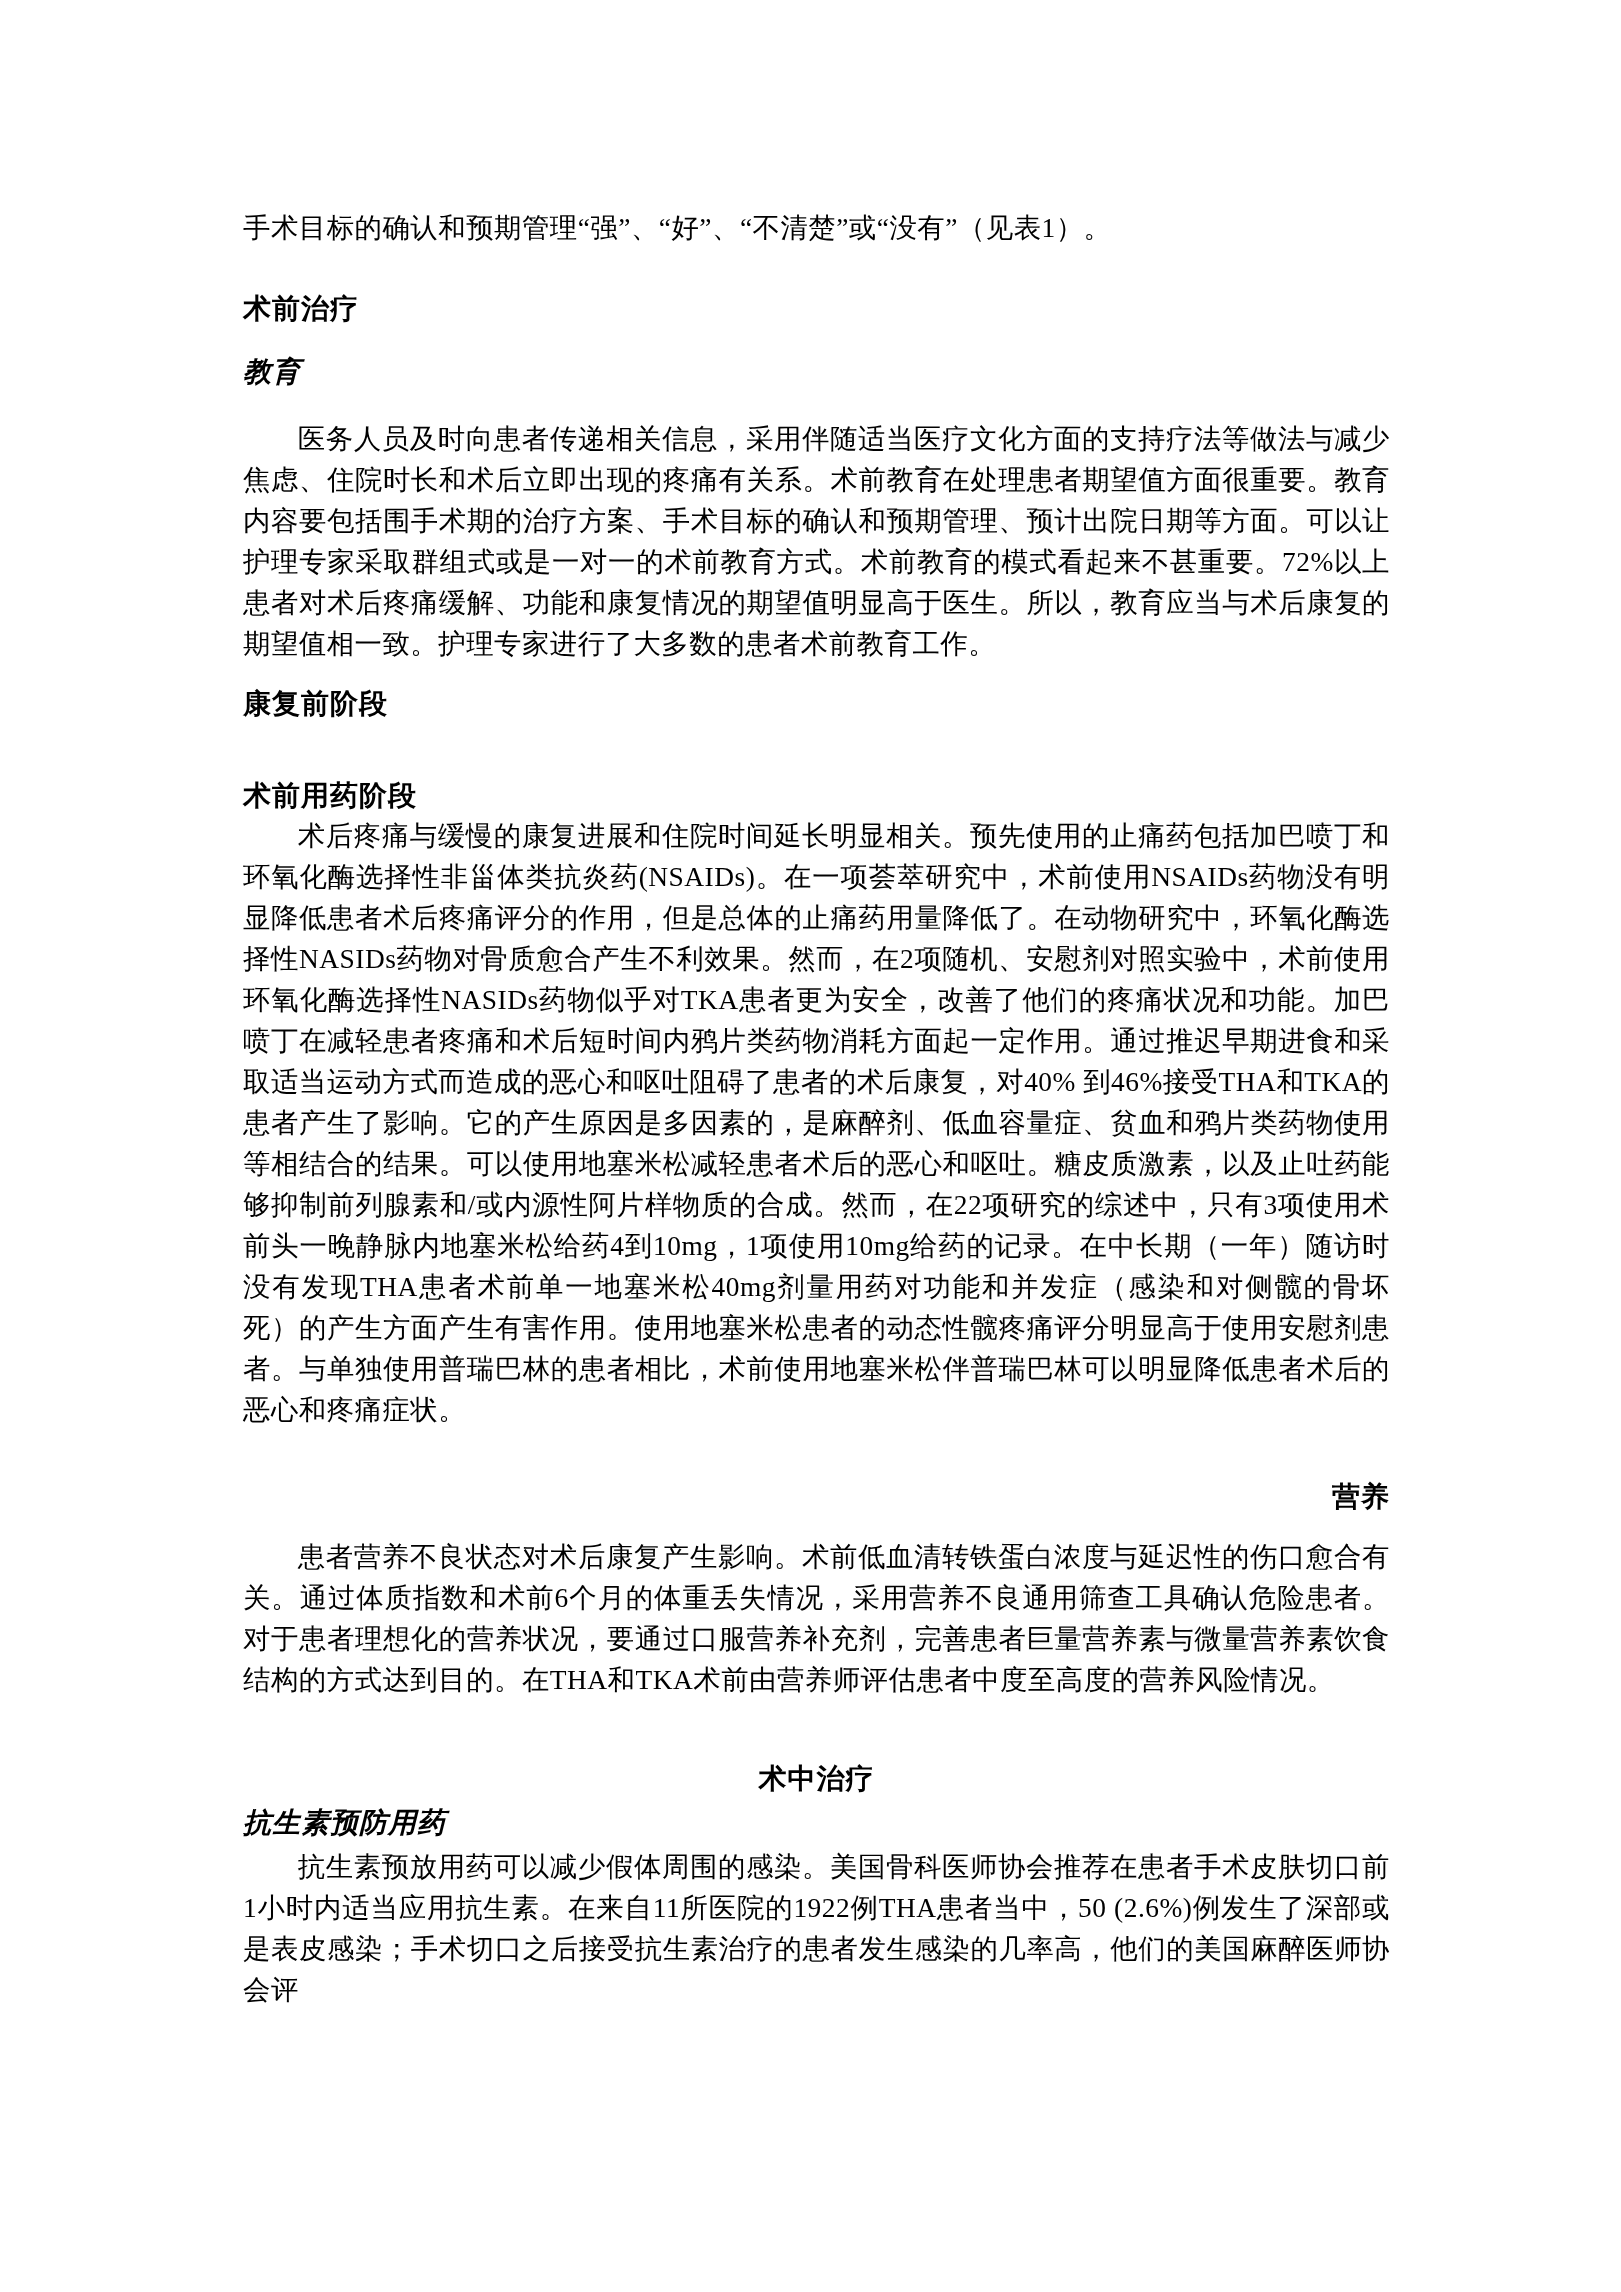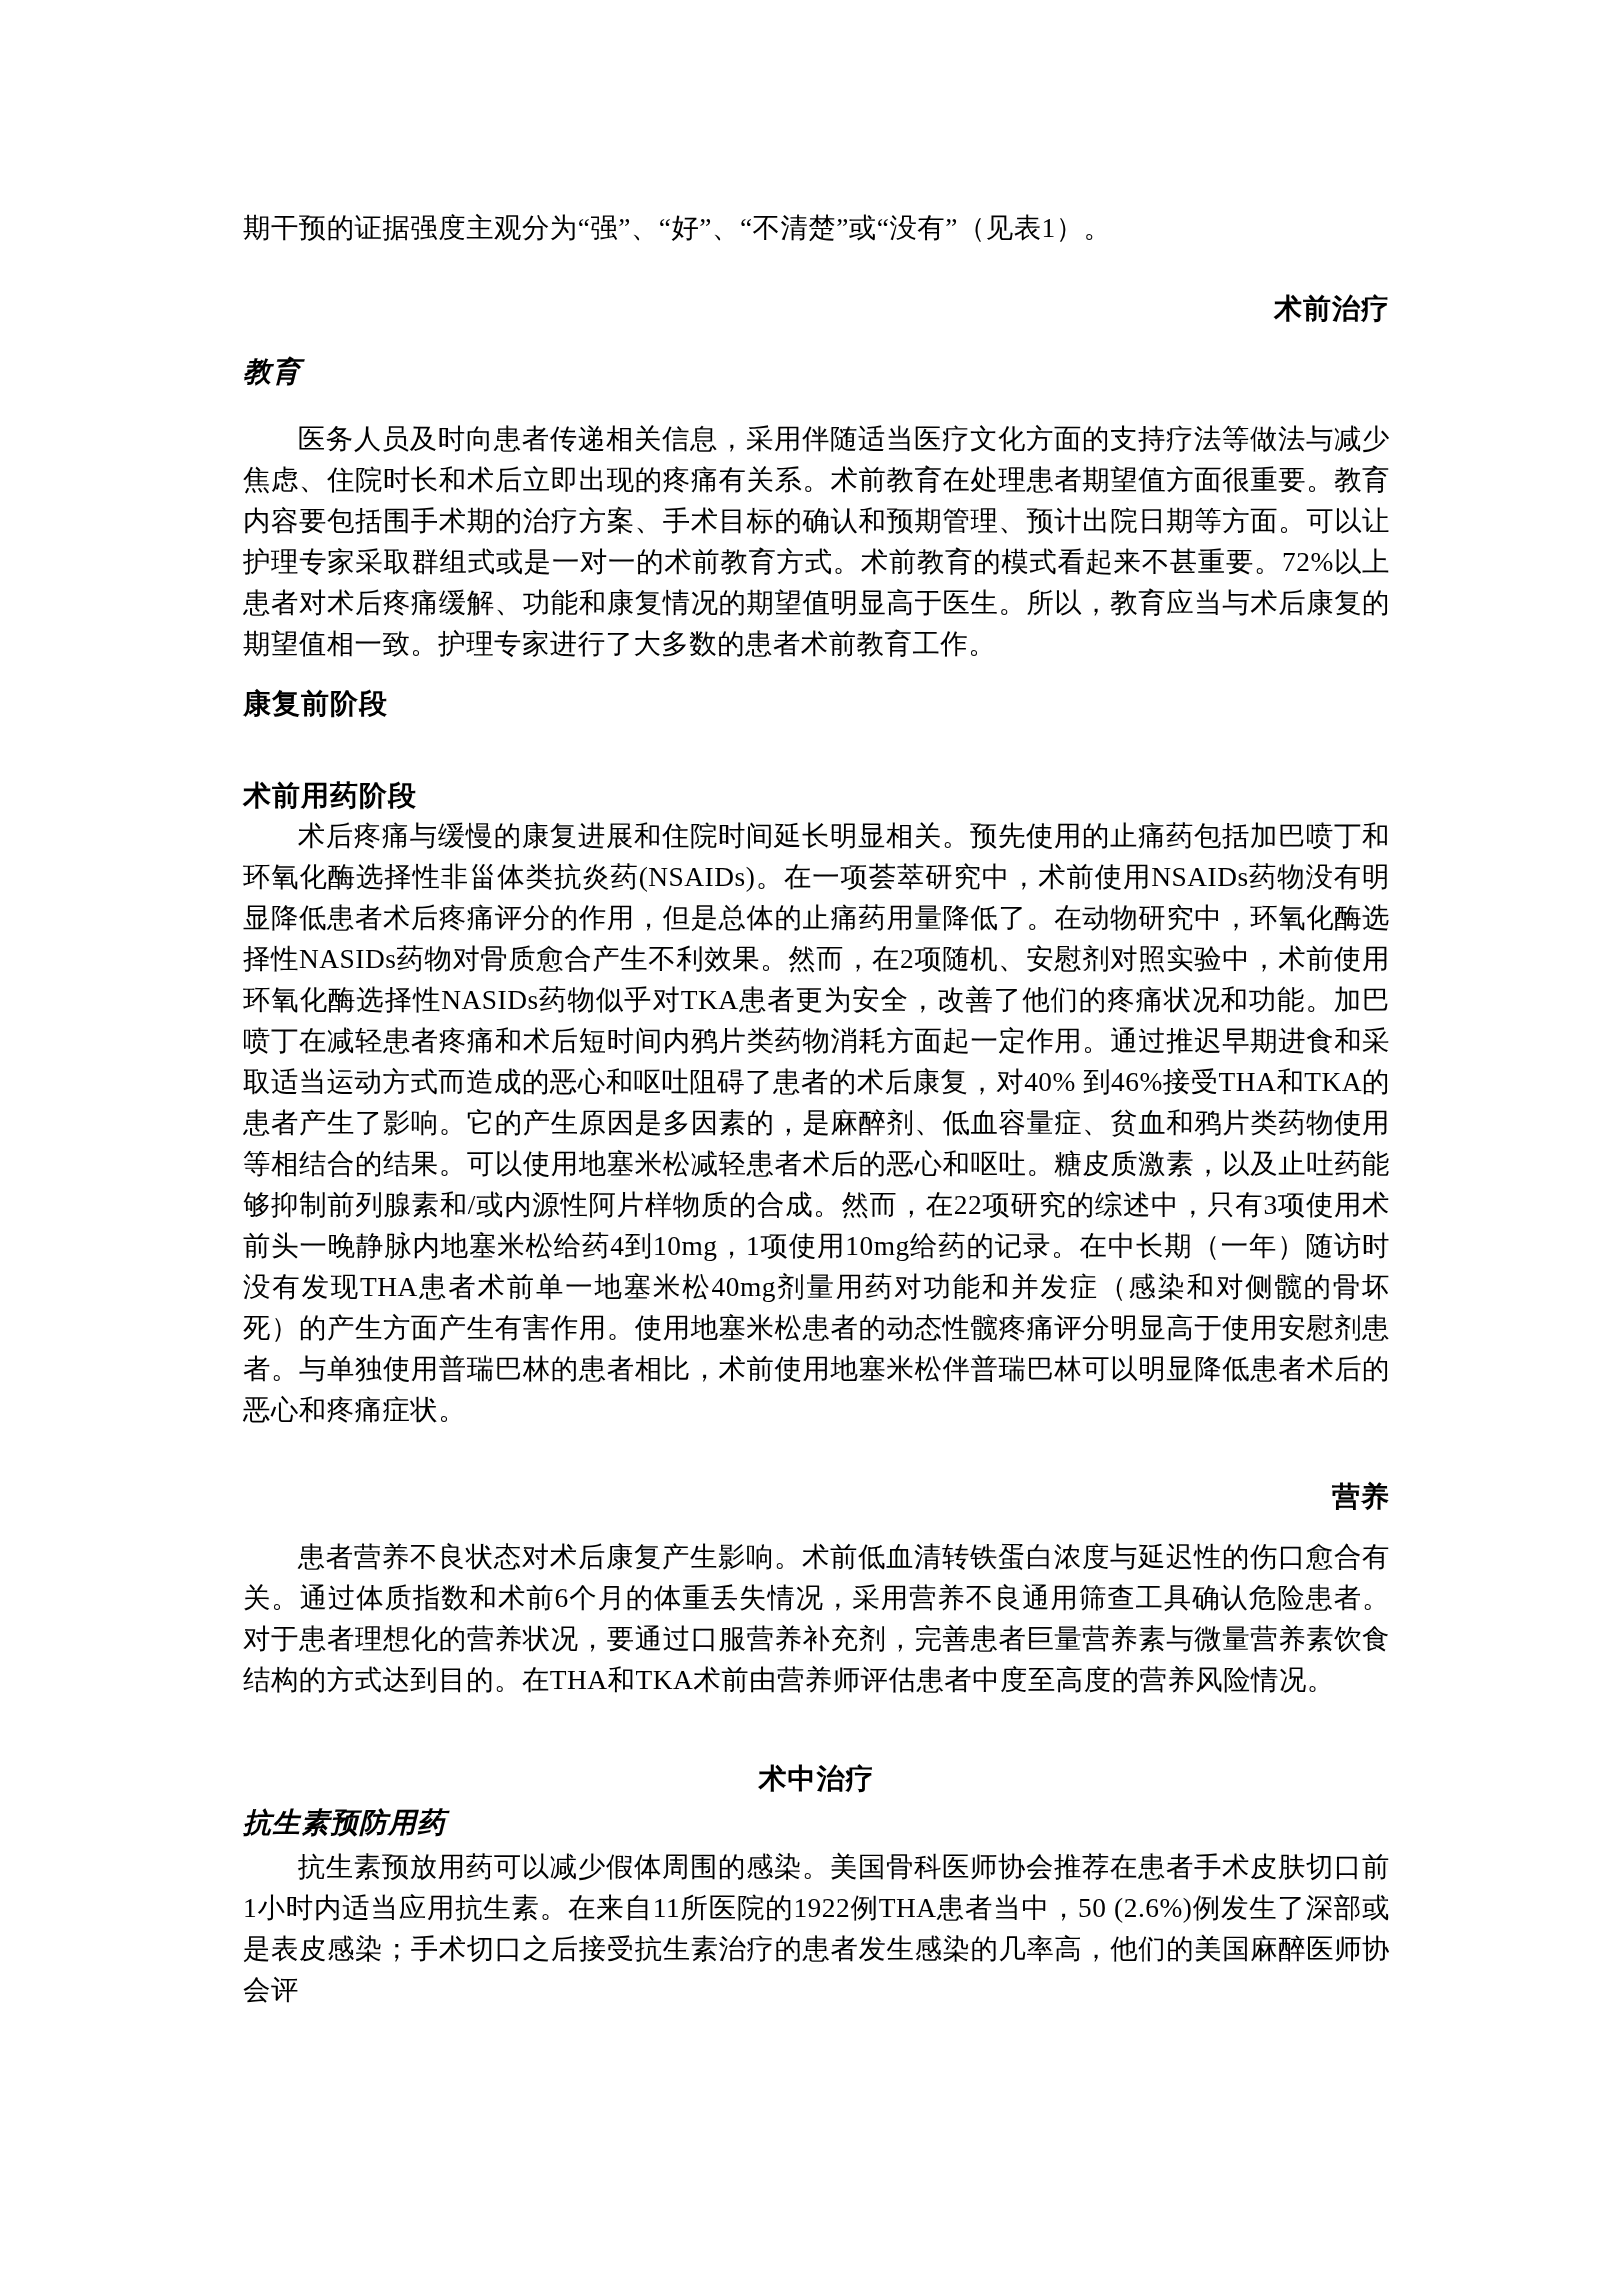--- a/index.html
+++ b/index.html
@@ -30,38 +30,38 @@
   .heading {
     margin: 0;
     font-size: 28px;
     line-height: 41px;
     font-weight: bold;
     letter-spacing: 1px;
   }
   .heading.italic { font-style: italic; }
 
   
-  [data-name="heading-preoperative-treatment"]   { margin-top: 39px; text-align: right; }
+  [data-name="heading-preoperative-treatment"]   { margin-top: 39px; }
   [data-name="heading-education"]                { margin-top: 21.6px; }
   [data-name="paragraph-education"]              { margin-top: 27.4px; }
   [data-name="heading-prerehabilitation"]        { margin-top: 18px;  }
   [data-name="paragraph-prerehabilitation"]      { margin-top: 0;    }
   [data-name="heading-preoperative-medication"]  { margin-top: 51px; }
   [data-name="paragraph-preoperative-medication"]{ margin-top: 0;  }
   [data-name="heading-nutrition"]                { margin-top: 45px; text-align: right; }
   [data-name="paragraph-nutrition"]              { margin-top: 19.6px; }
   [data-name="heading-intraoperative-treatment"] { margin-top: 57px; text-align: center; }
   [data-name="heading-antibiotic-prophylaxis"]   { margin-top: 3.9px;  }
   [data-name="paragraph-antibiotic-prophylaxis"] { margin-top: 3.9px;  }
 </style>
 </head>
 <body>
 
 <div class="page" data-name="document-page">
-  <p class="body-para no-indent" data-name="paragraph-evidence-strength">期干预的证据强度主观分为“强”、“好”、“不清楚”或“没有”（见表1）。</p>
+  <p class="body-para no-indent" data-name="paragraph-evidence-strength">手术目标的确认和预期管理“强”、“好”、“不清楚”或“没有”（见表1）。</p>
 
   <h2 class="heading" data-name="heading-preoperative-treatment">术前治疗</h2>
 
   <h3 class="heading italic" data-name="heading-education">教育</h3>
 
   <p class="body-para" data-name="paragraph-education">医务人员及时向患者传递相关信息，采用伴随适当医疗文化方面的支持疗法等做法与减少焦虑、住院时长和术后立即出现的疼痛有关系。术前教育在处理患者期望值方面很重要。教育内容要包括围手术期的治疗方案、手术目标的确认和预期管理、预计出院日期等方面。可以让护理专家采取群组式或是一对一的术前教育方式。术前教育的模式看起来不甚重要。72%以上患者对术后疼痛缓解、功能和康复情况的期望值明显高于医生。所以，教育应当与术后康复的期望值相一致。护理专家进行了大多数的患者术前教育工作。</p>
 
   <h2 class="heading" data-name="heading-prerehabilitation">康复前阶段</h2>
 
 

